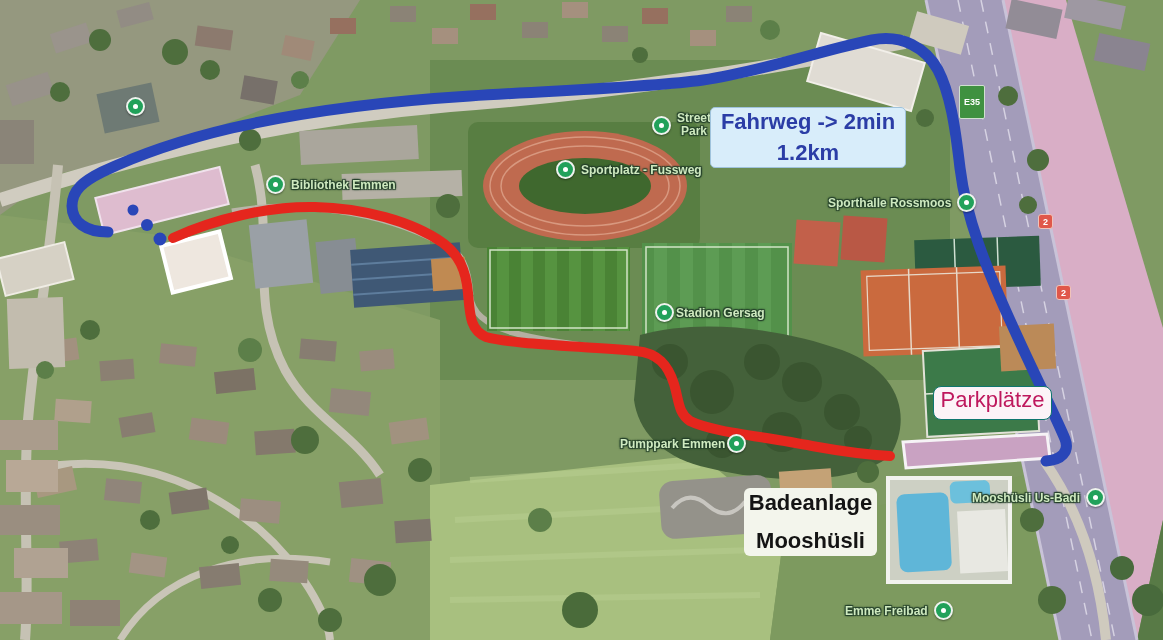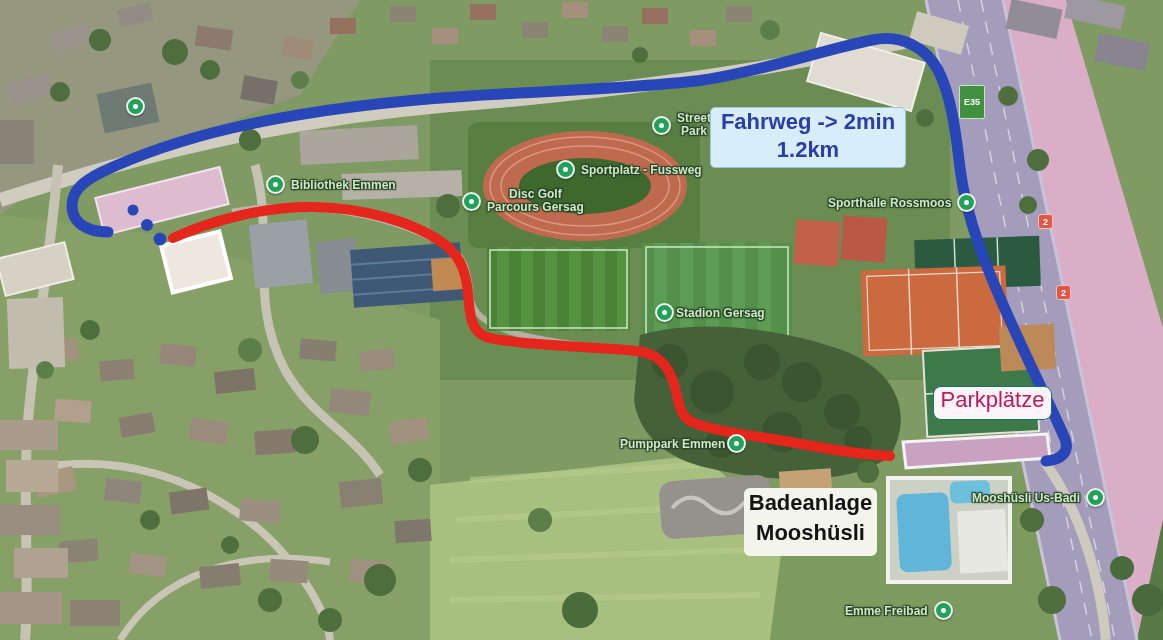--- a/index.html
+++ b/index.html
@@ -1,21 +1,21 @@
 <!DOCTYPE html>
 <html><head>
 <meta charset="utf-8">
 <style>
   html,body{margin:0;padding:0;background:#fff;}
   .stage{position:relative;width:1163px;height:640px;overflow:hidden;
          font-family:"Liberation Sans",sans-serif;}
   .stage svg.map{position:absolute;left:0;top:0;}
 
   
-  .callout{position:absolute;display:flex;flex-direction:column;justify-content:flex-start;
+  .callout{position:absolute;display:flex;flex-direction:column;justify-content:space-between;
            align-items:center;text-align:center;box-sizing:border-box;}
   .callout.drive{left:710px;top:107px;width:196px;height:61px;background:#d8edfa;
                  border:1px solid #9fc3dc;border-radius:5px;color:#2b3da6;
                  font-size:22px;font-weight:bold;line-height:28px;}
   .callout.walk{left:446px;top:365px;width:190px;height:66px;background:#faf5d1;
                 border:1px solid #b5ae7a;border-radius:5px;color:#e3241b;
                 font-size:22px;font-weight:bold;line-height:29px;}
   .callout.venue{left:69px;top:297px;width:139px;height:66px;background:#f5f4ef;
                  border-radius:2px;color:#161616;font-size:22px;line-height:30px;}
   .callout.parking{left:933px;top:386px;width:119px;height:34px;background:#fcf3f7;
@@ -306,27 +306,20 @@
 
   <div class="poi" style="left:126px;top:97px">
     <span class="pin"></span>
   </div>
 
   <div class="poi" style="left:266px;top:175px">
     <span class="pin"></span>
     <span class="poi-label">Bibliothek Emmen</span>
   </div>
 
-  <div class="poi" style="left:462px;top:188px">
-    <span class="pin"></span>
-    <span class="poi-label two">
-      <span>Disc Golf</span><br>
-      <span>Parcours Gersag</span>
-    </span>
-  </div>
 
   <div class="poi" style="left:556px;top:160px">
     <span class="pin"></span>
     <span class="poi-label">Sportplatz - Fussweg</span>
   </div>
 
   <div class="poi" style="left:652px;top:112px">
     <span class="pin"></span>
     <span class="poi-label two">
       <span>Street</span><br>

